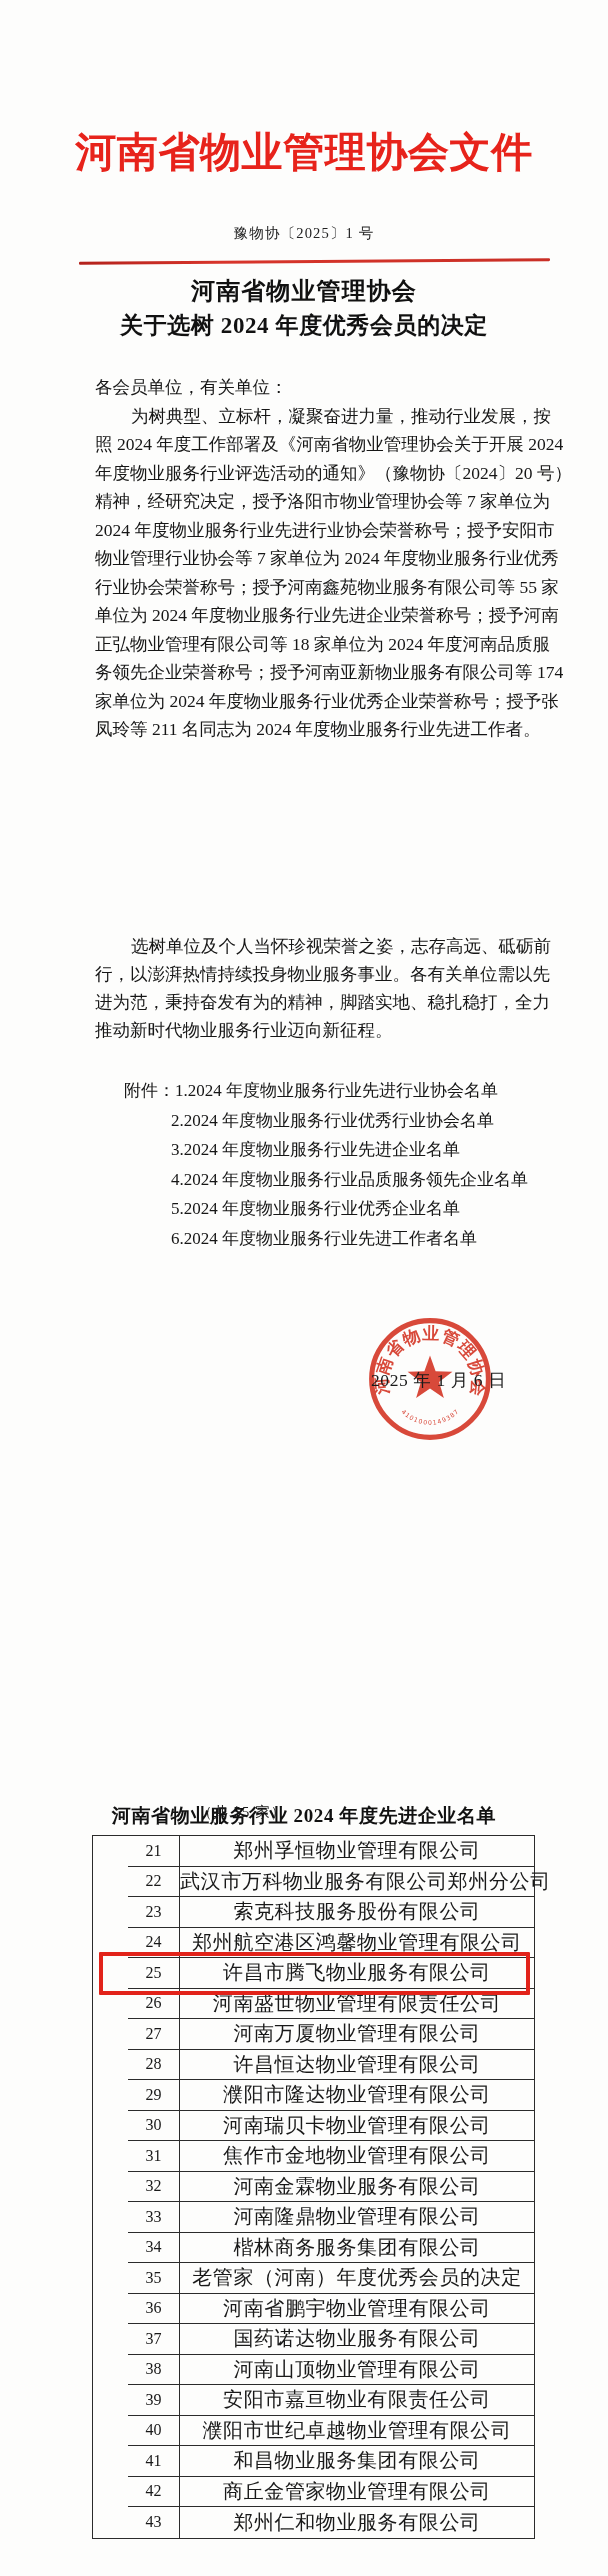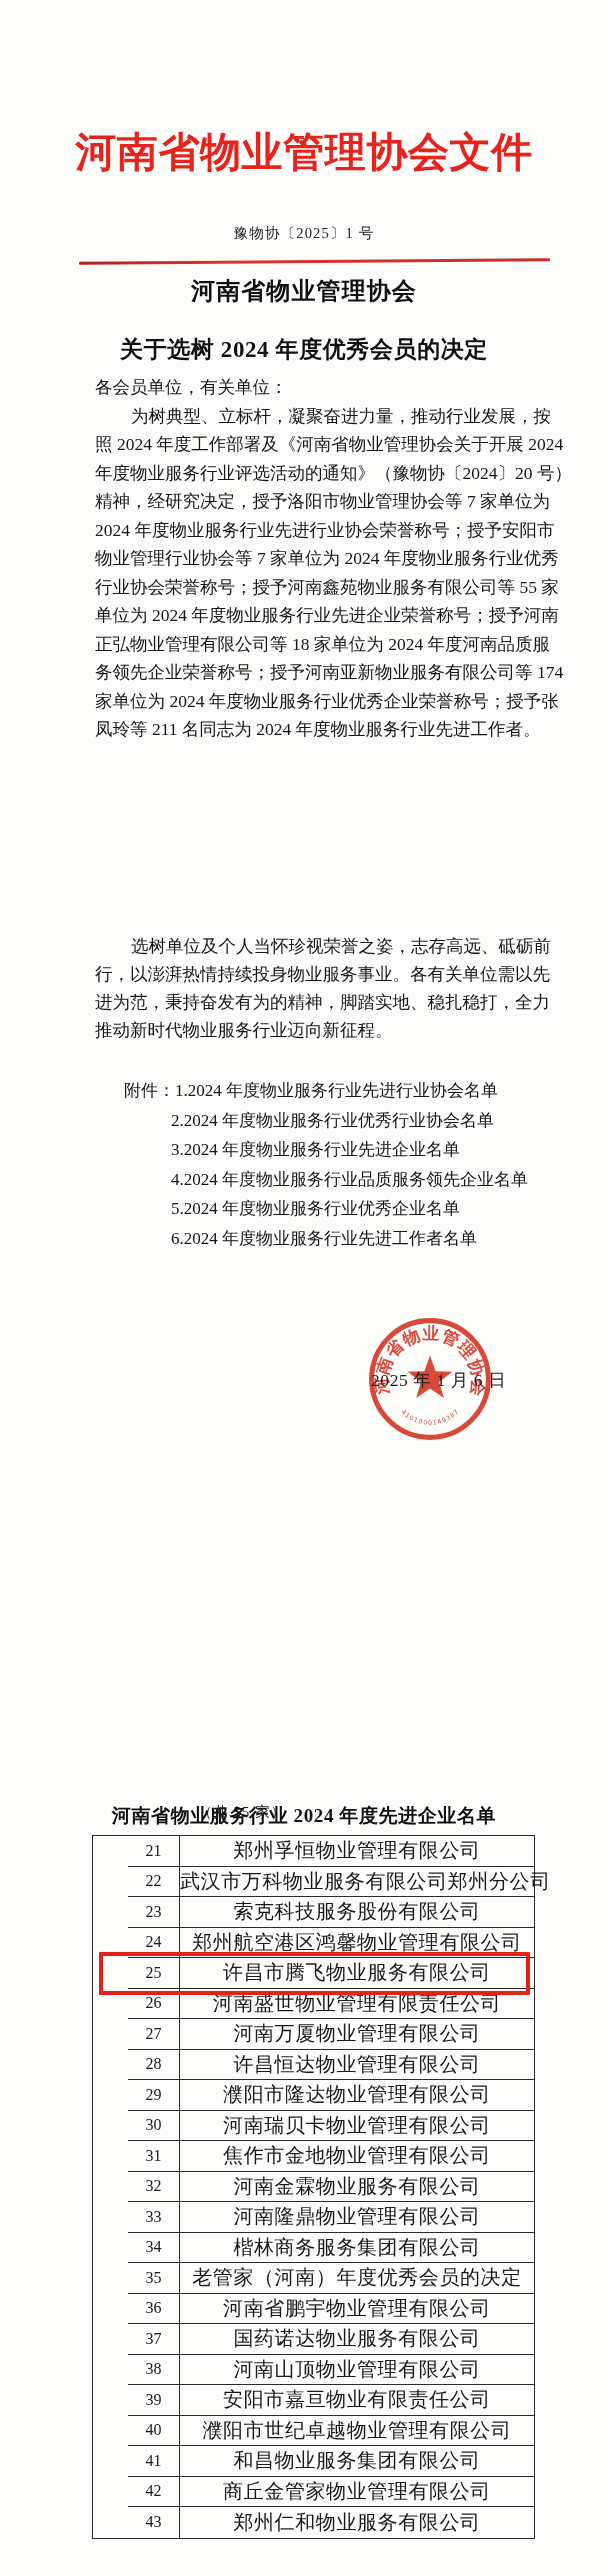--- a/index.html
+++ b/index.html
@@ -19,21 +19,21 @@
   .red-rule{
     position:absolute;top:260px;left:79px;width:471px;height:2.8px;
     background:linear-gradient(90deg,#b3221c,#d8352b 30%,#c92f26);
     transform:rotate(-0.45deg);border-radius:1.1px;
   }
   .h1,.h2{
     position:absolute;left:0;width:608px;text-align:center;font-weight:bold;color:#111;
     white-space:nowrap;
   }
   .h1{top:275px;font-size:24px;letter-spacing:1.1px;}
-  .h2{top:310px;font-size:23px;letter-spacing:0.6px;margin-top:24px;}
+  .h2{top:310px;font-size:23px;letter-spacing:0.6px;}
   
   .bodyblock{
     position:absolute;left:95px;width:428px;font-size:17.5px;color:#161616;
     white-space:nowrap;
   }
   .p1{top:373px;line-height:28.5px;}
   .p2{top:932px;line-height:28px;}
   .bodyblock .ind{padding-left:36px;}
   .attach{
     position:absolute;left:124px;top:1076px;font-size:17px;color:#161616;

